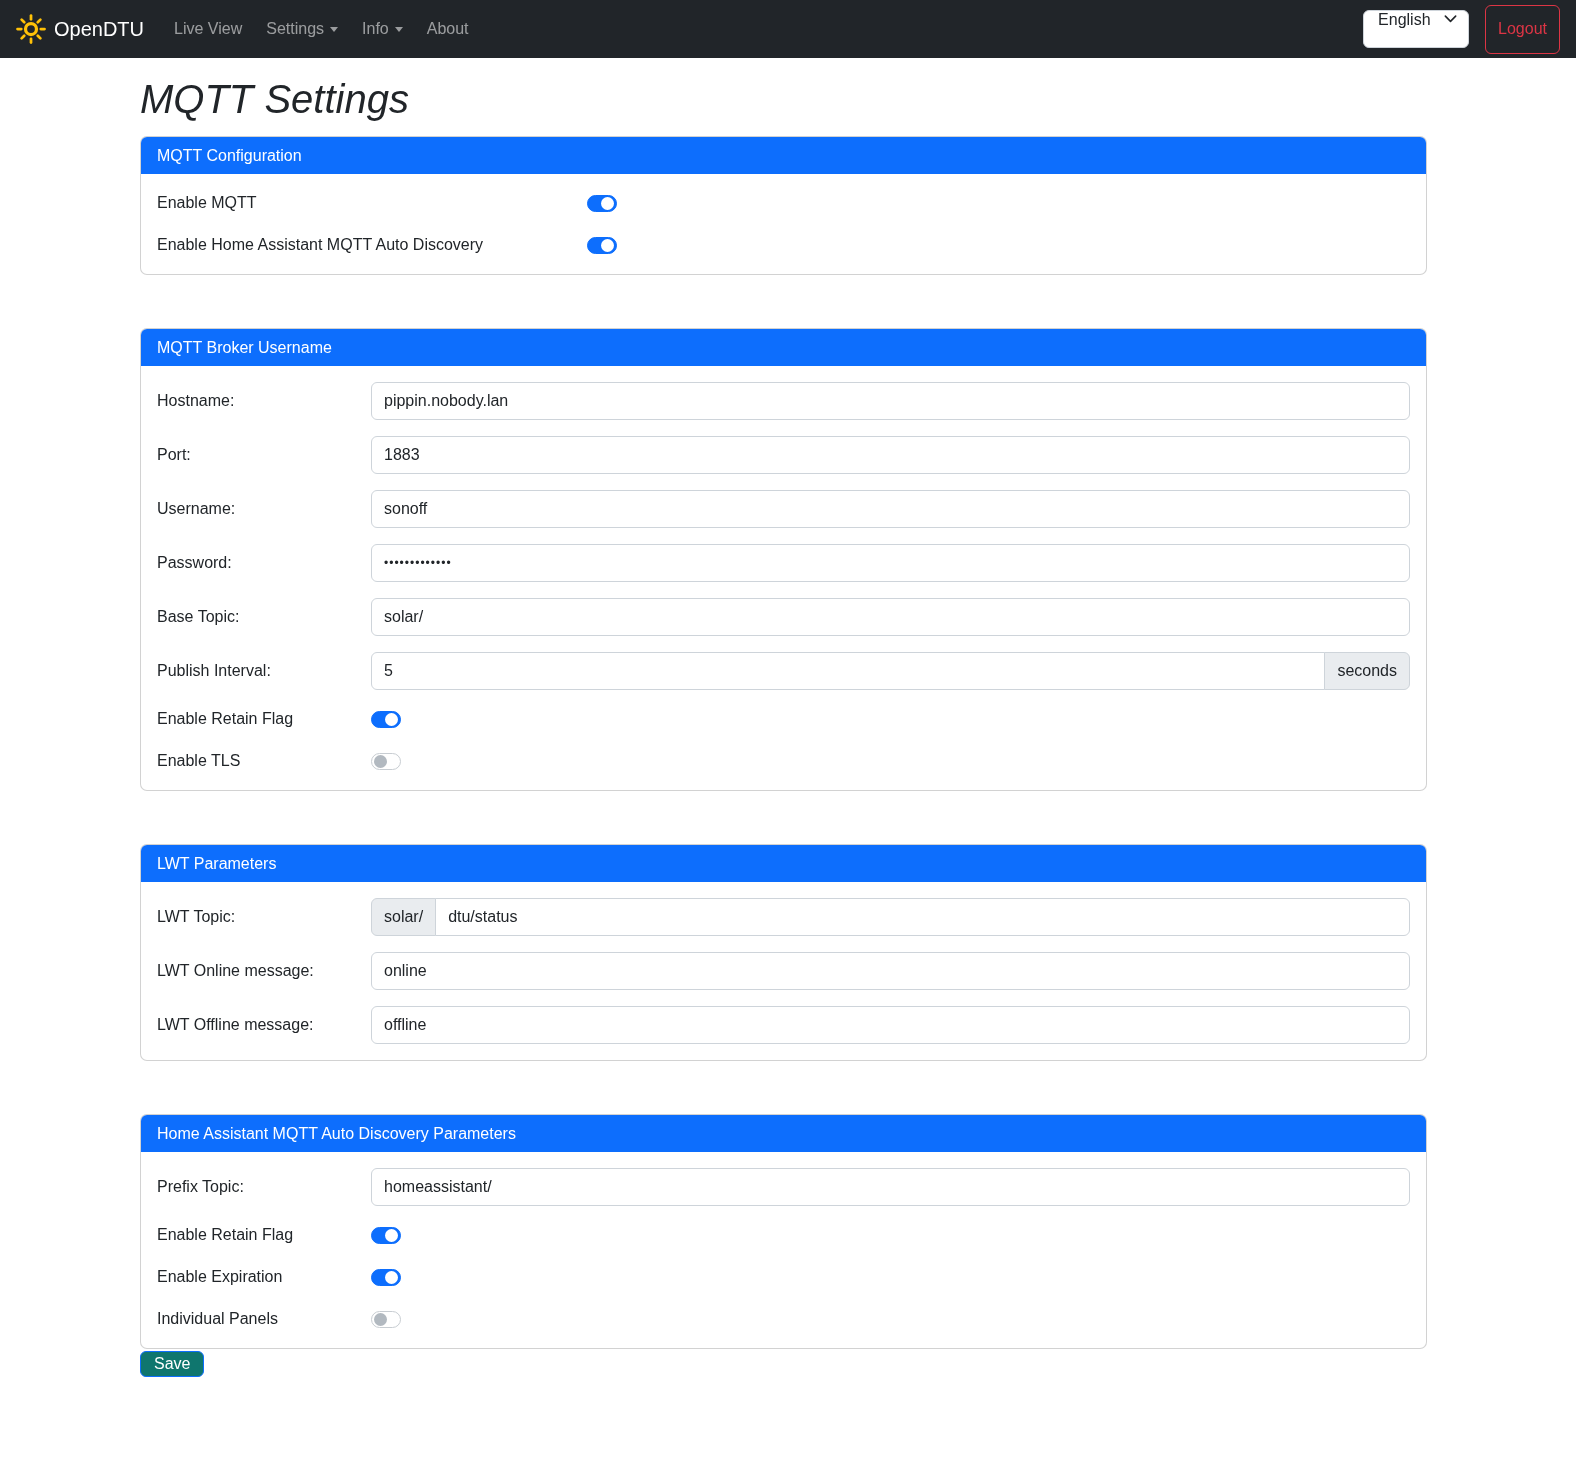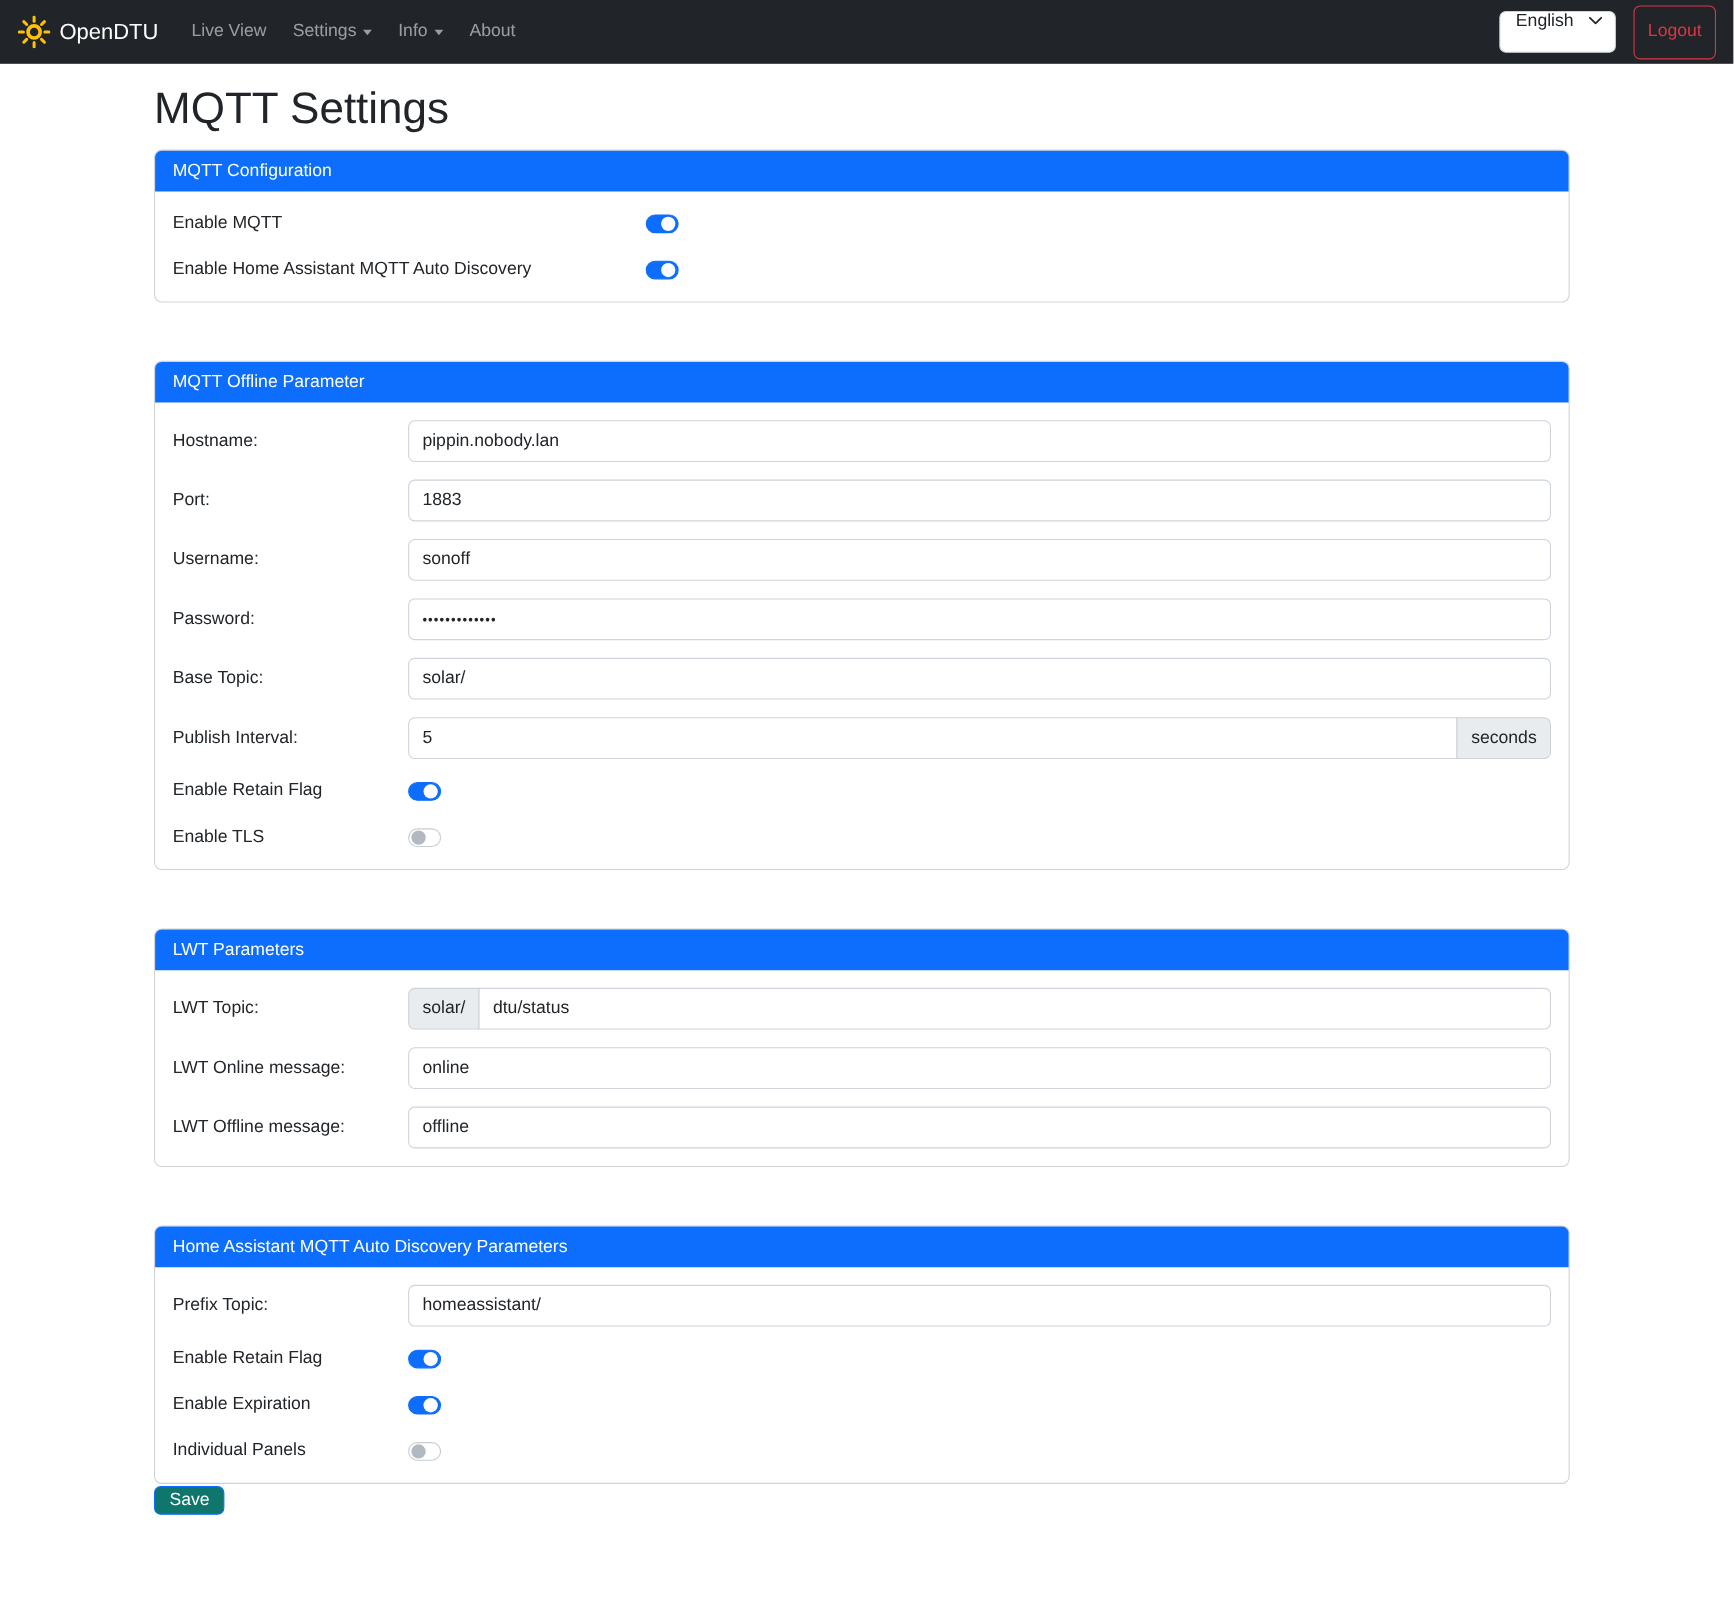--- a/index.html
+++ b/index.html
@@ -36,21 +36,21 @@
     margin-right:16px; cursor:pointer; color:#212529;
   }
   .logout-btn {
     background:transparent; border:1px solid #dc3545; color:#dc3545;
     border-radius:6px; height:49px; padding:0 12px; font-size:16px;
     font-family:inherit; cursor:pointer;
   }
 
   
   .main { margin-left:140px; width:1287px; }
-  h1.page-title { font-size:40px; font-weight:500; margin:17px 0 13px 0; line-height:1.2; }
+  h1.page-title { font-size:40px; font-weight:500; margin:17px 0 13px 0; line-height:1.2;font-style:italic; }
 
   .card {
     border:1px solid rgba(0,0,0,0.175); border-radius:7px;
     margin-bottom:53px; background:#fff;
   }
   .card-header {
     background:#0d6efd; color:#ffffff;
     padding:8px 16px; border-radius:6px 6px 0 0;
     font-size:16px; line-height:21px;
   }
@@ -167,21 +167,21 @@
         <div class="form-label">Enable Home Assistant MQTT Auto Discovery</div>
         <div class="switch on">
             <span class="knob"></span>
           </div>
       </div>
     </div>
   </div>
 
   
   <div class="card">
-    <div class="card-header">MQTT Offline Parameter</div>
+    <div class="card-header">MQTT Broker Username</div>
     <div class="card-body">
       <div class="form-row">
         <div class="form-label">Hostname:</div>
         <input class="form-control" value="pippin.nobody.lan" style="">
       </div>
       <div class="form-row">
         <div class="form-label">Port:</div>
         <input class="form-control" value="1883" style="">
       </div>
       <div class="form-row">

